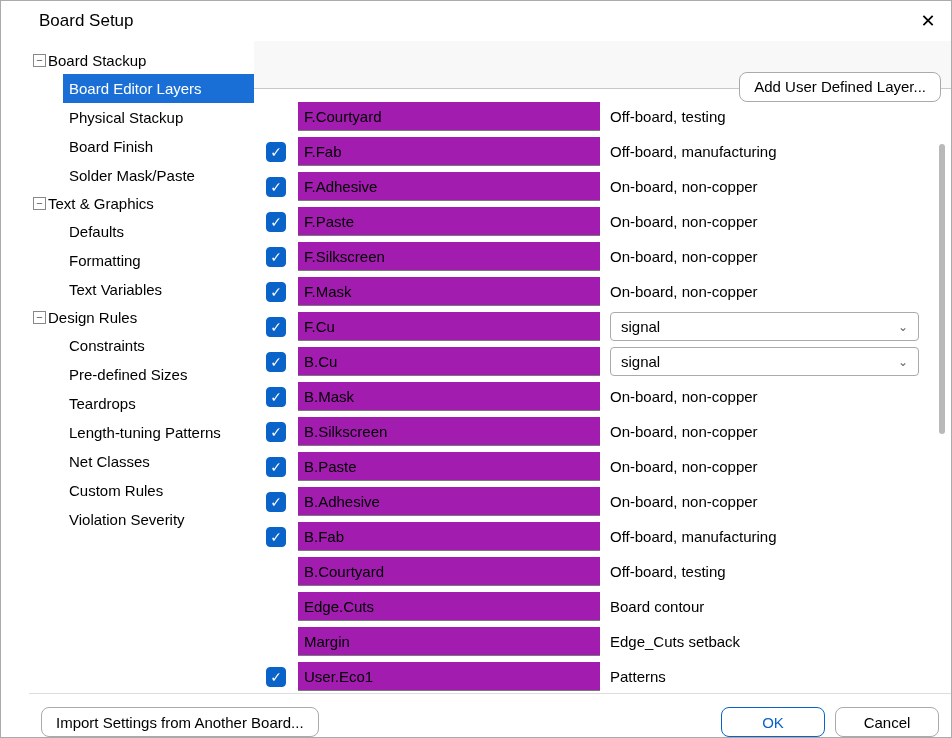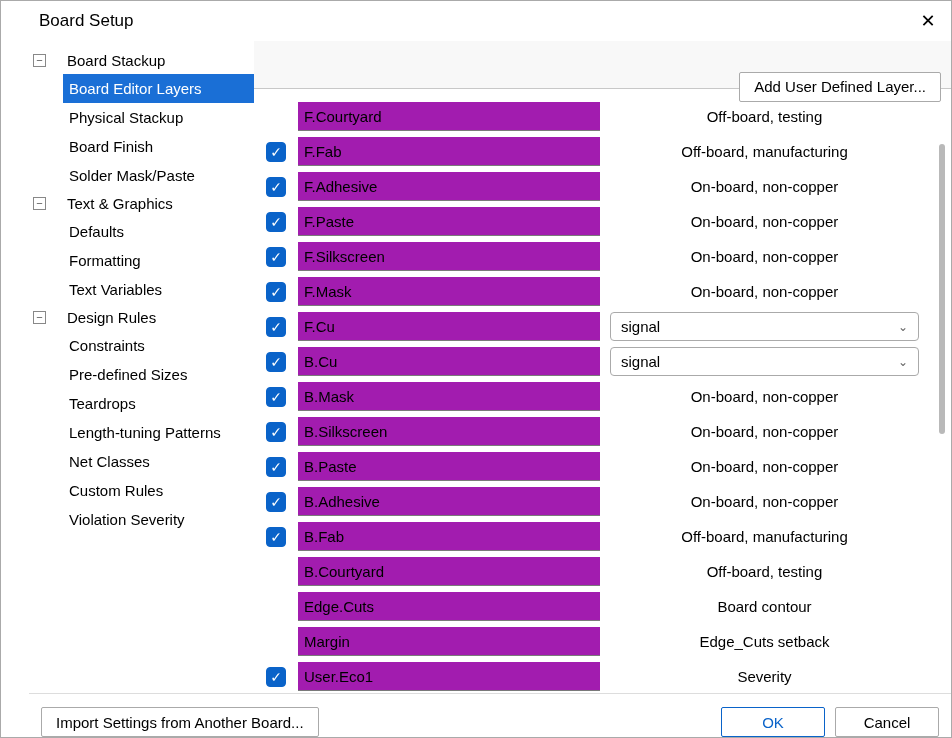--- a/index.html
+++ b/index.html
@@ -30,36 +30,36 @@
     font-size: 15px;
   }
   .tree { white-space: nowrap; }
   .grp-head { display: flex; align-items: center; height: 27px; }
   .toggle {
     width: 13px; height: 13px; border: 1px solid #888;
     display: inline-flex; align-items: center; justify-content: center;
     font-size: 11px; line-height: 1; margin-right: 2px; color: #555;
     cursor: default;
   }
-  .grp-label { cursor: default; margin-left: 19px; }
+  .grp-label { cursor: default; }
   .children { padding-left: 30px; }
   .tree-item {
     height: 29px; display: flex; align-items: center;
     padding: 0 6px; cursor: default;
   }
   .tree-item.selected { background: #1a6fd6; color: #fff; }
   .main { flex: 1; display: flex; flex-direction: column; min-width: 0; }
   .toolbar {
     height: 48px; display: flex; align-items: center; justify-content: flex-end;
     padding: 0 10px; border-bottom: 1px solid #c8c8c8;
     background: #f8f8f8;
   }
   .btn {
     height: 30px; padding: 0 14px;
-    background: #fff; border: 1px solid #aaa; border-radius: 2px;
+    background: #fff; border: 1px solid #aaa; border-radius: 8px;
     font-size: 15px; cursor: default;
     display: inline-flex; align-items: center; justify-content: center; margin-top: 44px;
   }
   .btn.primary { border-color: #0a63c9; color: #0a63c9; }
   .list-wrap { flex: 1; display: flex; min-height: 0; }
   .list {
     flex: 1; overflow: hidden;
     padding: 10px 0 0 6px;
   }
   .row {
@@ -77,21 +77,21 @@
     font-size: 14px; color: #fff; cursor: default;
   }
   .chk.on { background: #0a63c9; border: 1px solid #0a63c9; }
   .chk.off { visibility: hidden; }
   .name-cell {
     height: 29px; border-bottom: 1px solid #7a7a7a;
     display: flex; align-items: center; padding: 0 6px;
     background: #a21caf;
   }
   .type-cell {
-    height: 29px; display: flex; align-items: center; padding: 0 4px; justify-content: center;
+    height: 29px; display: flex; align-items: center; padding: 0 4px;
   }
   .type-text { cursor: default; }
   .type-select {
     flex: 1; height: 29px; border: 1px solid #aaa; border-radius: 4px;
     display: flex; align-items: center; justify-content: space-between;
     padding: 0 10px; background: #fff; cursor: default;
   }
   .type-select .chev { color: #666; font-size: 12px; }
   .vscroll {
     width: 18px; background: transparent;
@@ -377,21 +377,21 @@
               </div>
             </div>
             <div class="row">
               <div class="chk-cell">
                 <span class="chk on">✓</span>
               </div>
               <div class="name-cell">
                 <span>User.Eco1</span>
               </div>
               <div class="type-cell">
-                <span class="type-text">Severity</span>
+                <span class="type-text">Patterns</span>
               </div>
             </div>
           </div>
         <div class="vscroll">
           <div class="thumb"></div>
         </div>
       </div>
     </div>
 
   </div>

